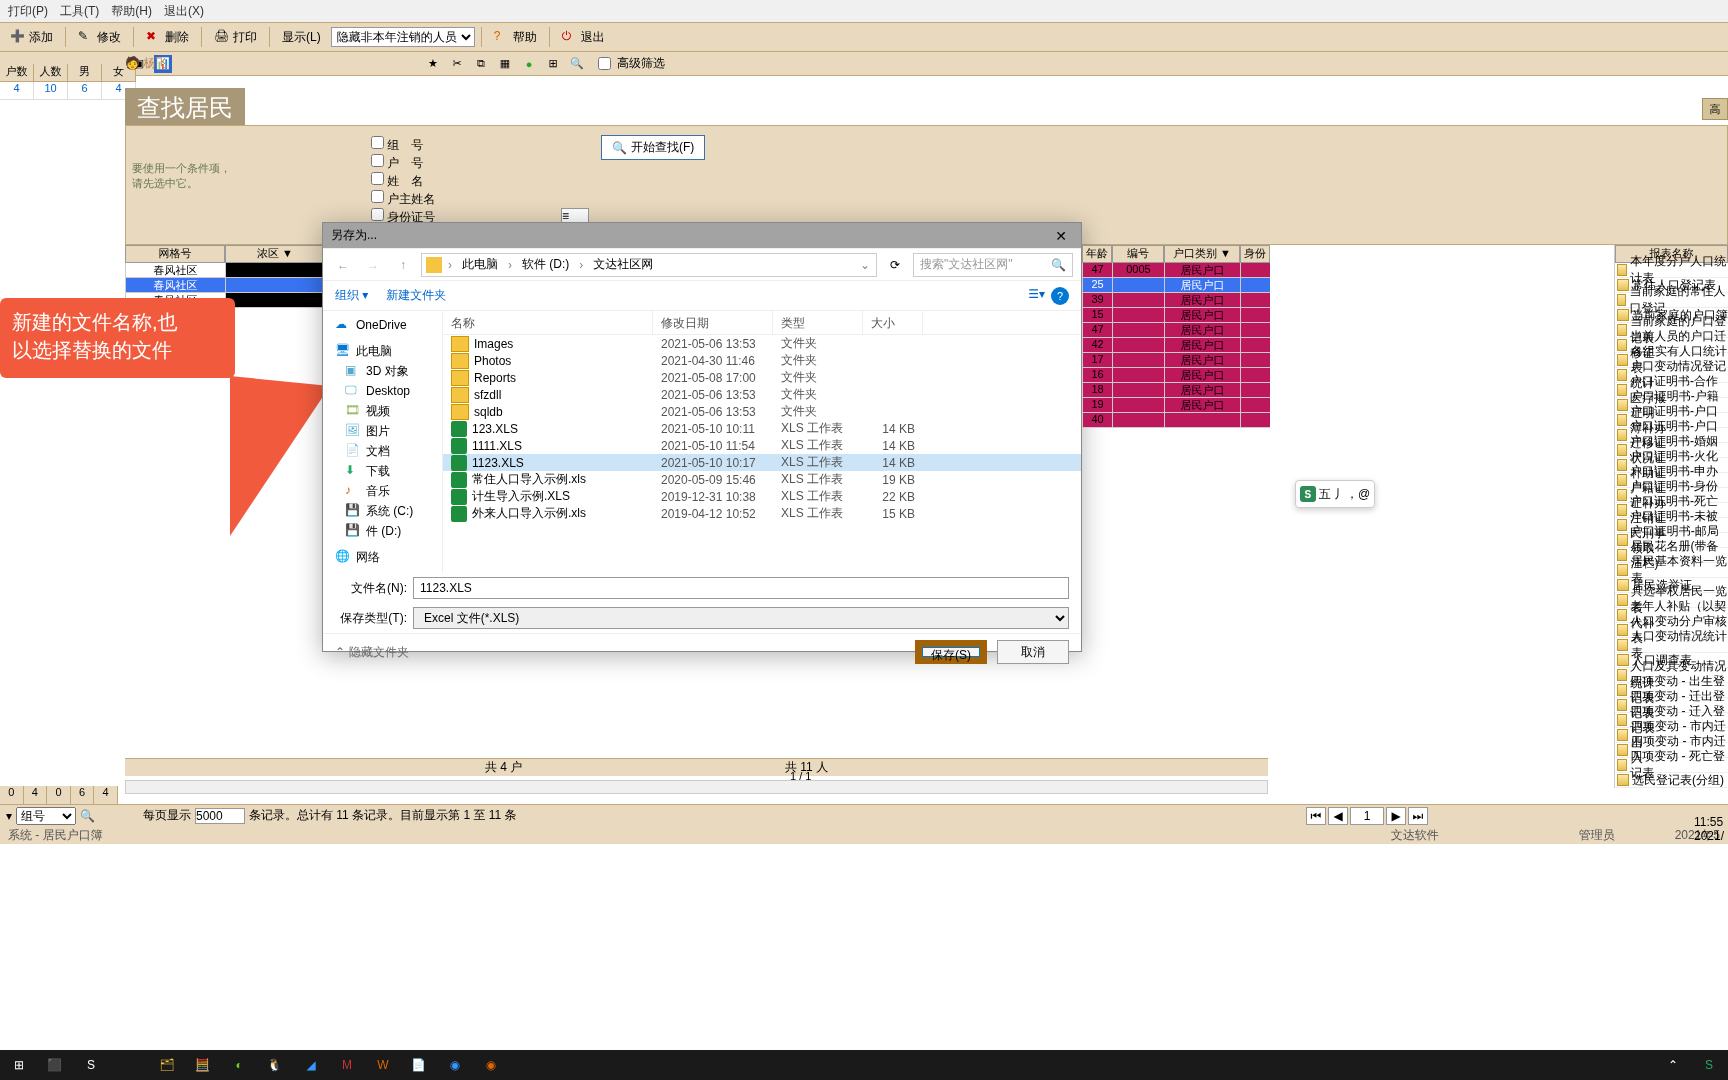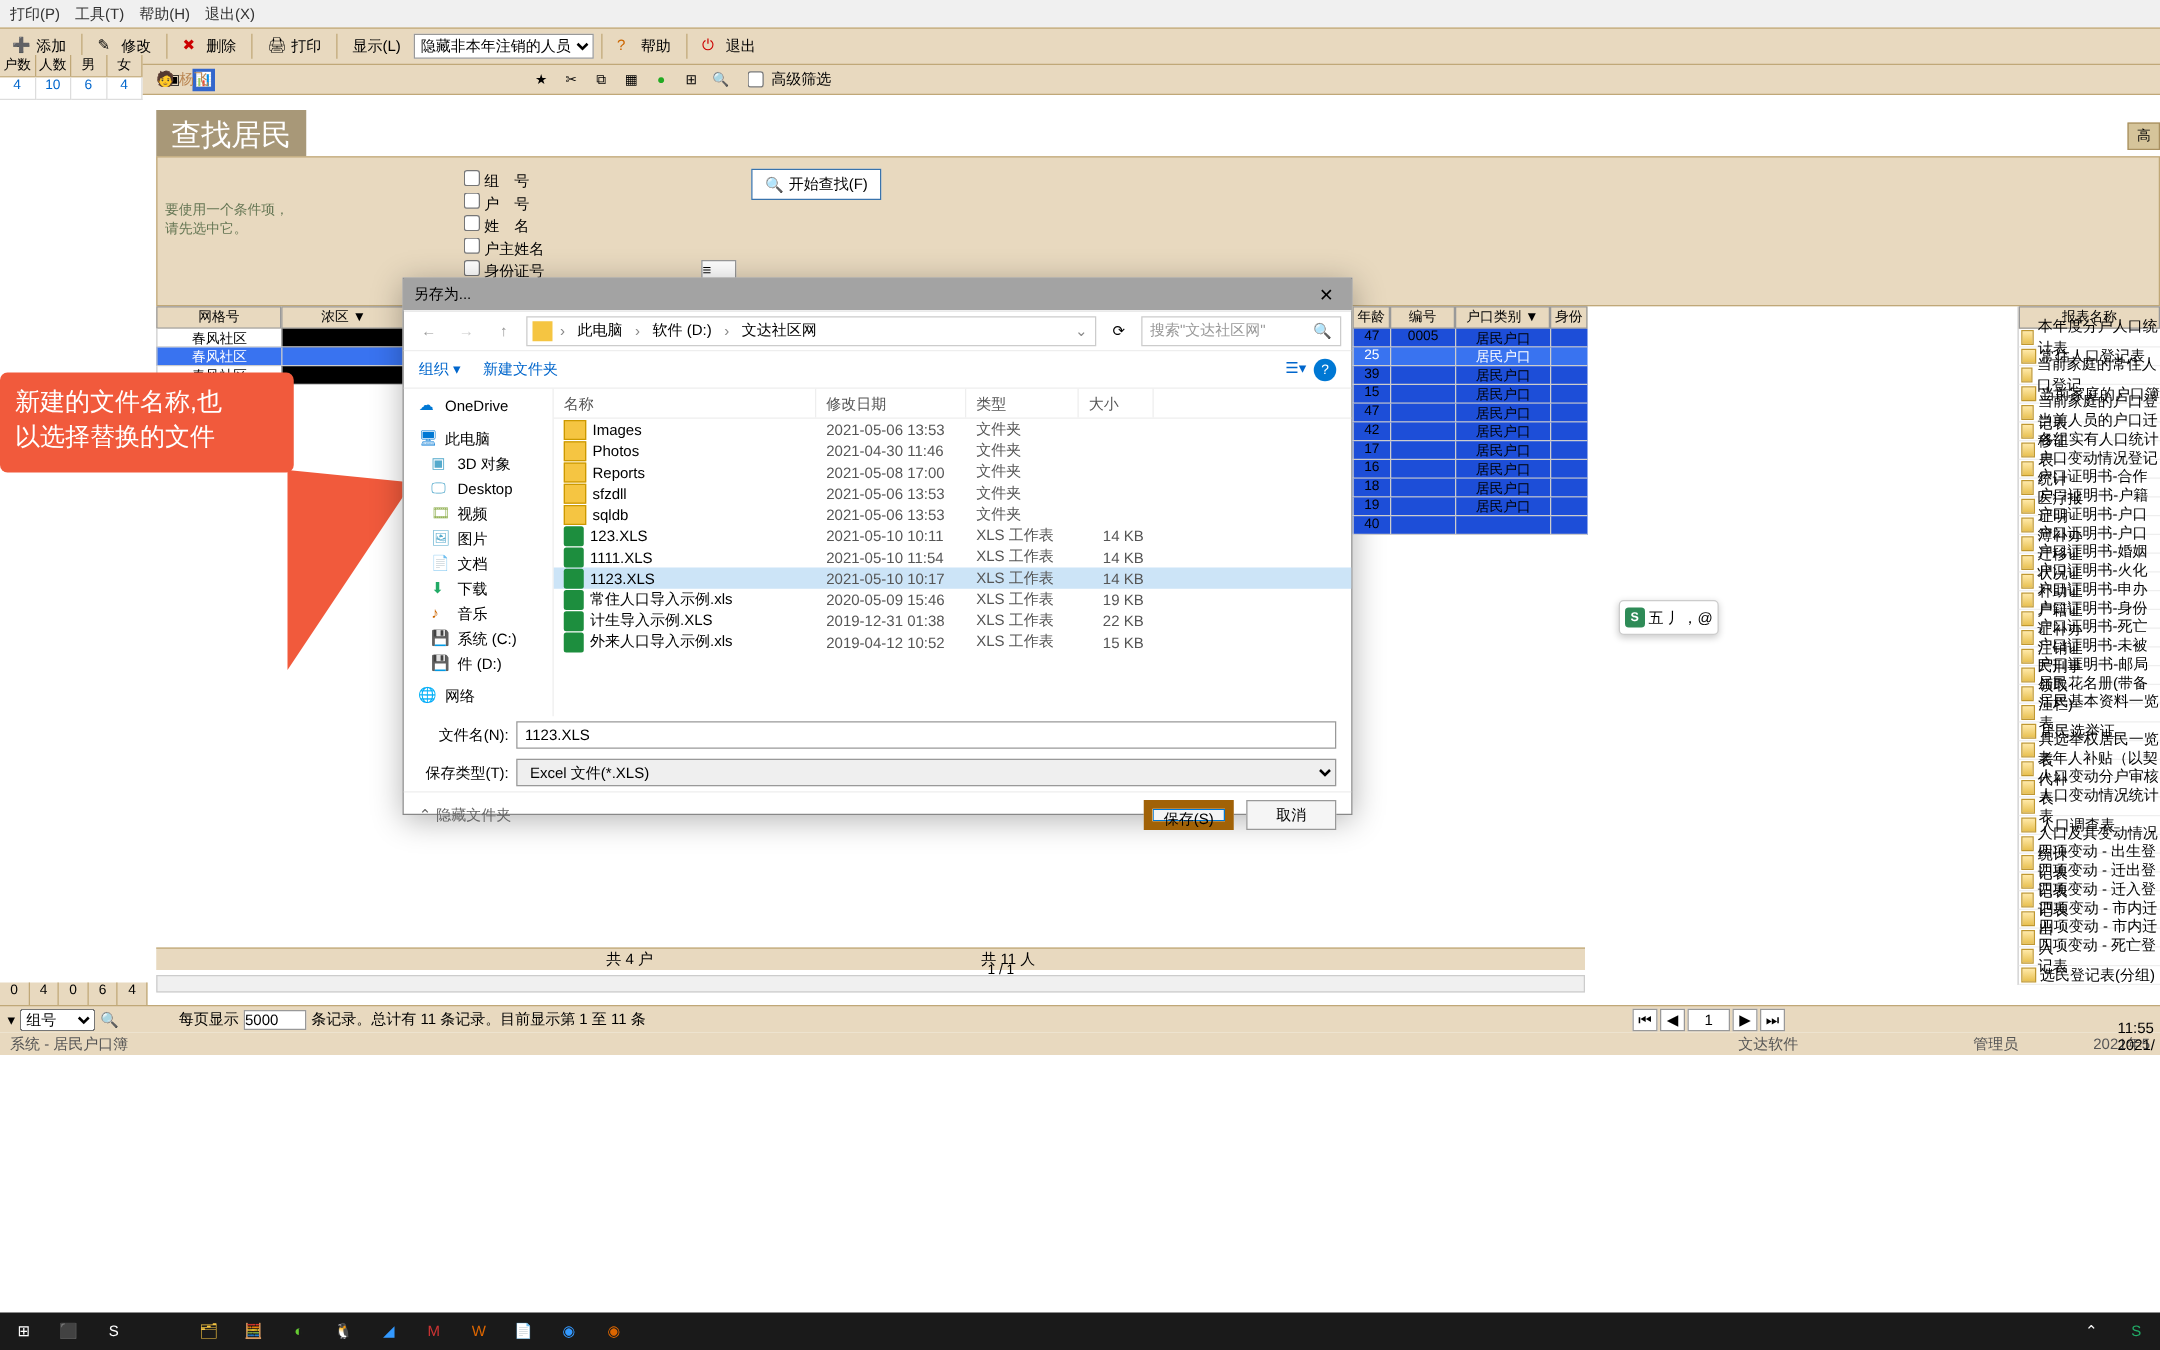--- a/index.html
+++ b/index.html
@@ -15,21 +15,21 @@
 .toolbar .sep{width:1px;height:20px;background:#c0a878;margin:0 2px}
 .toolbar select{font-size:12px;border:1px solid #999;background:#fff;padding:1px}
 .toolbar .ico{width:16px;height:16px;display:inline-block}
 
 
 .iconbar{height:24px;background:#e8d9bf;border-bottom:1px solid #c0a878;display:flex;align-items:center;padding-left:130px;gap:6px}
 .iconbar .ib{width:18px;height:18px;display:inline-flex;align-items:center;justify-content:center;cursor:pointer;font-size:11px}
 .iconbar input[type=checkbox]{margin-left:6px}
 
 
-.leftmini{position:absolute;left:0;top:44px;width:114px}
+.leftmini{position:absolute;left:0;top:64px;width:136px}
 .leftmini .hdr{background:#e8d9bf;display:flex;height:18px;border-bottom:1px solid #c0a878}
 .leftmini .hdr span{flex:1;text-align:center;border-right:1px solid #c0a878;font-size:11px}
 .leftmini .row{display:flex;height:18px;background:#fff}
 .leftmini .row span{flex:1;text-align:center;border-right:1px solid #ddd;border-bottom:1px solid #ddd;color:#06c;font-size:11px}
 
 
 .userlabel{position:absolute;left:125px;top:55px;color:#b85;font-size:12px}
 
 
 .titlearea{position:absolute;left:125px;top:88px;background:#a89878;color:#fff;font-size:24px;padding:4px 12px;font-family:KaiTi,serif}
@@ -97,21 +97,21 @@
 .savedlg .btnrow .hide{color:#666;display:flex;align-items:center;gap:4px;cursor:pointer}
 .savedlg .btnrow .spacer{flex:1}
 .savedlg .btnrow button{width:72px;height:24px;border:1px solid #999;background:#f5f5f5;cursor:pointer}
 .savedlg .btnrow button.primary{border:7px solid #a16207;box-shadow:0 0 0 1px #0078d4 inset}
 
 
 .rightgrid{position:absolute;left:1082px;top:245px;width:188px}
 .rightgrid .rgh{display:flex;height:18px}
 .rightgrid .rgh span{text-align:center;background:#e8d9bf;border:1px solid #999;font-size:11px}
 .rightgrid .rgr{display:flex;height:15px}
-.rightgrid .rgr span{text-align:center;background:#1d4ed8;border-left:1px solid #ccc;border-bottom:1px solid #ccc;font-size:11px}
+.rightgrid .rgr span{text-align:center;background:#be185d;border-left:1px solid #ccc;border-bottom:1px solid #ccc;font-size:11px}
 .rightgrid .rgr.sel span{background:#3973f0;color:#fff}
 .rightgrid .c-age{width:30px}
 .rightgrid .c-num{width:52px}
 .rightgrid .c-type{width:76px}
 .rightgrid .c-id{width:30px}
 
 
 .reports{position:absolute;right:0;top:245px;width:114px;border-left:1px solid #ccc}
 .reports .rh{height:18px;background:#e8d9bf;border:1px solid #999;text-align:center;font-size:11px}
 .reports .ri{height:15px;display:flex;align-items:center;gap:3px;padding-left:2px;font-size:11px;border-bottom:1px solid #eee;cursor:pointer}
@@ -417,21 +417,21 @@
             <span class="c4">14 KB</span>
           </div>
           <div class="fr">
             <span class="c1"><span class="fic" style="background:#1d8e3e;border-radius:2px"></span>常住人口导入示例.xls</span>
             <span class="c2">2020-05-09 15:46</span>
             <span class="c3">XLS 工作表</span>
             <span class="c4">19 KB</span>
           </div>
           <div class="fr">
             <span class="c1"><span class="fic" style="background:#1d8e3e;border-radius:2px"></span>计生导入示例.XLS</span>
-            <span class="c2">2019-12-31 01:38</span>
+            <span class="c2">2019-12-31 10:38</span>
             <span class="c3">XLS 工作表</span>
             <span class="c4">22 KB</span>
           </div>
           <div class="fr">
             <span class="c1"><span class="fic" style="background:#1d8e3e;border-radius:2px"></span>外来人口导入示例.xls</span>
             <span class="c2">2019-04-12 10:52</span>
             <span class="c3">XLS 工作表</span>
             <span class="c4">15 KB</span>
           </div>
         </div>

